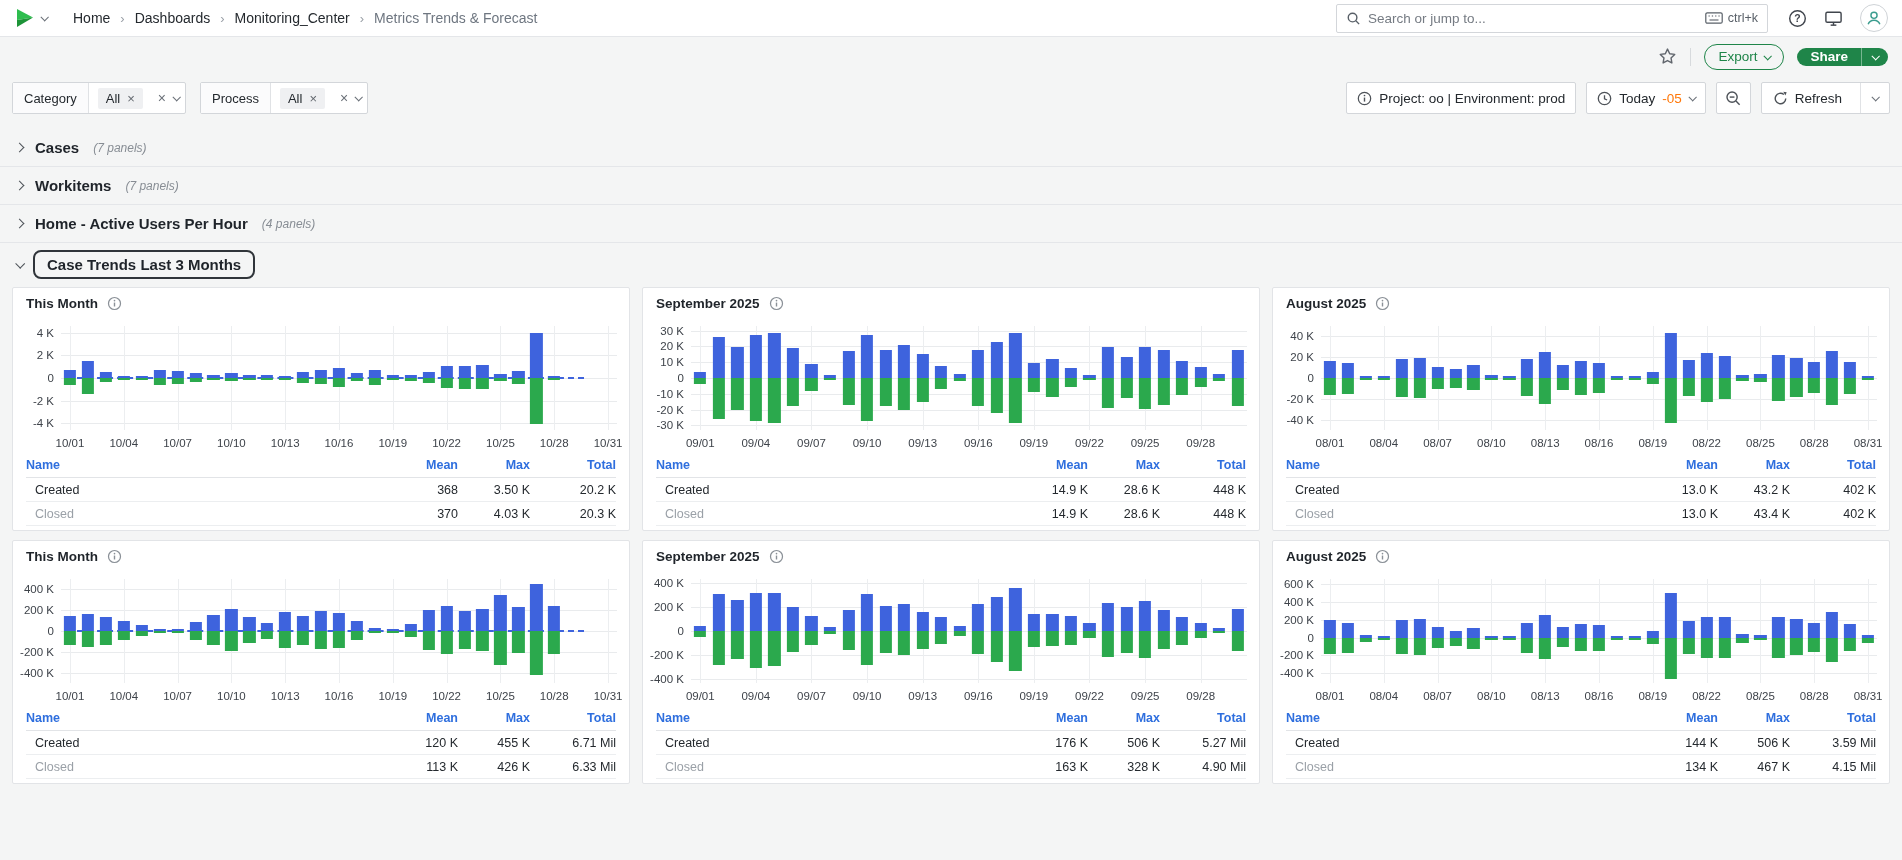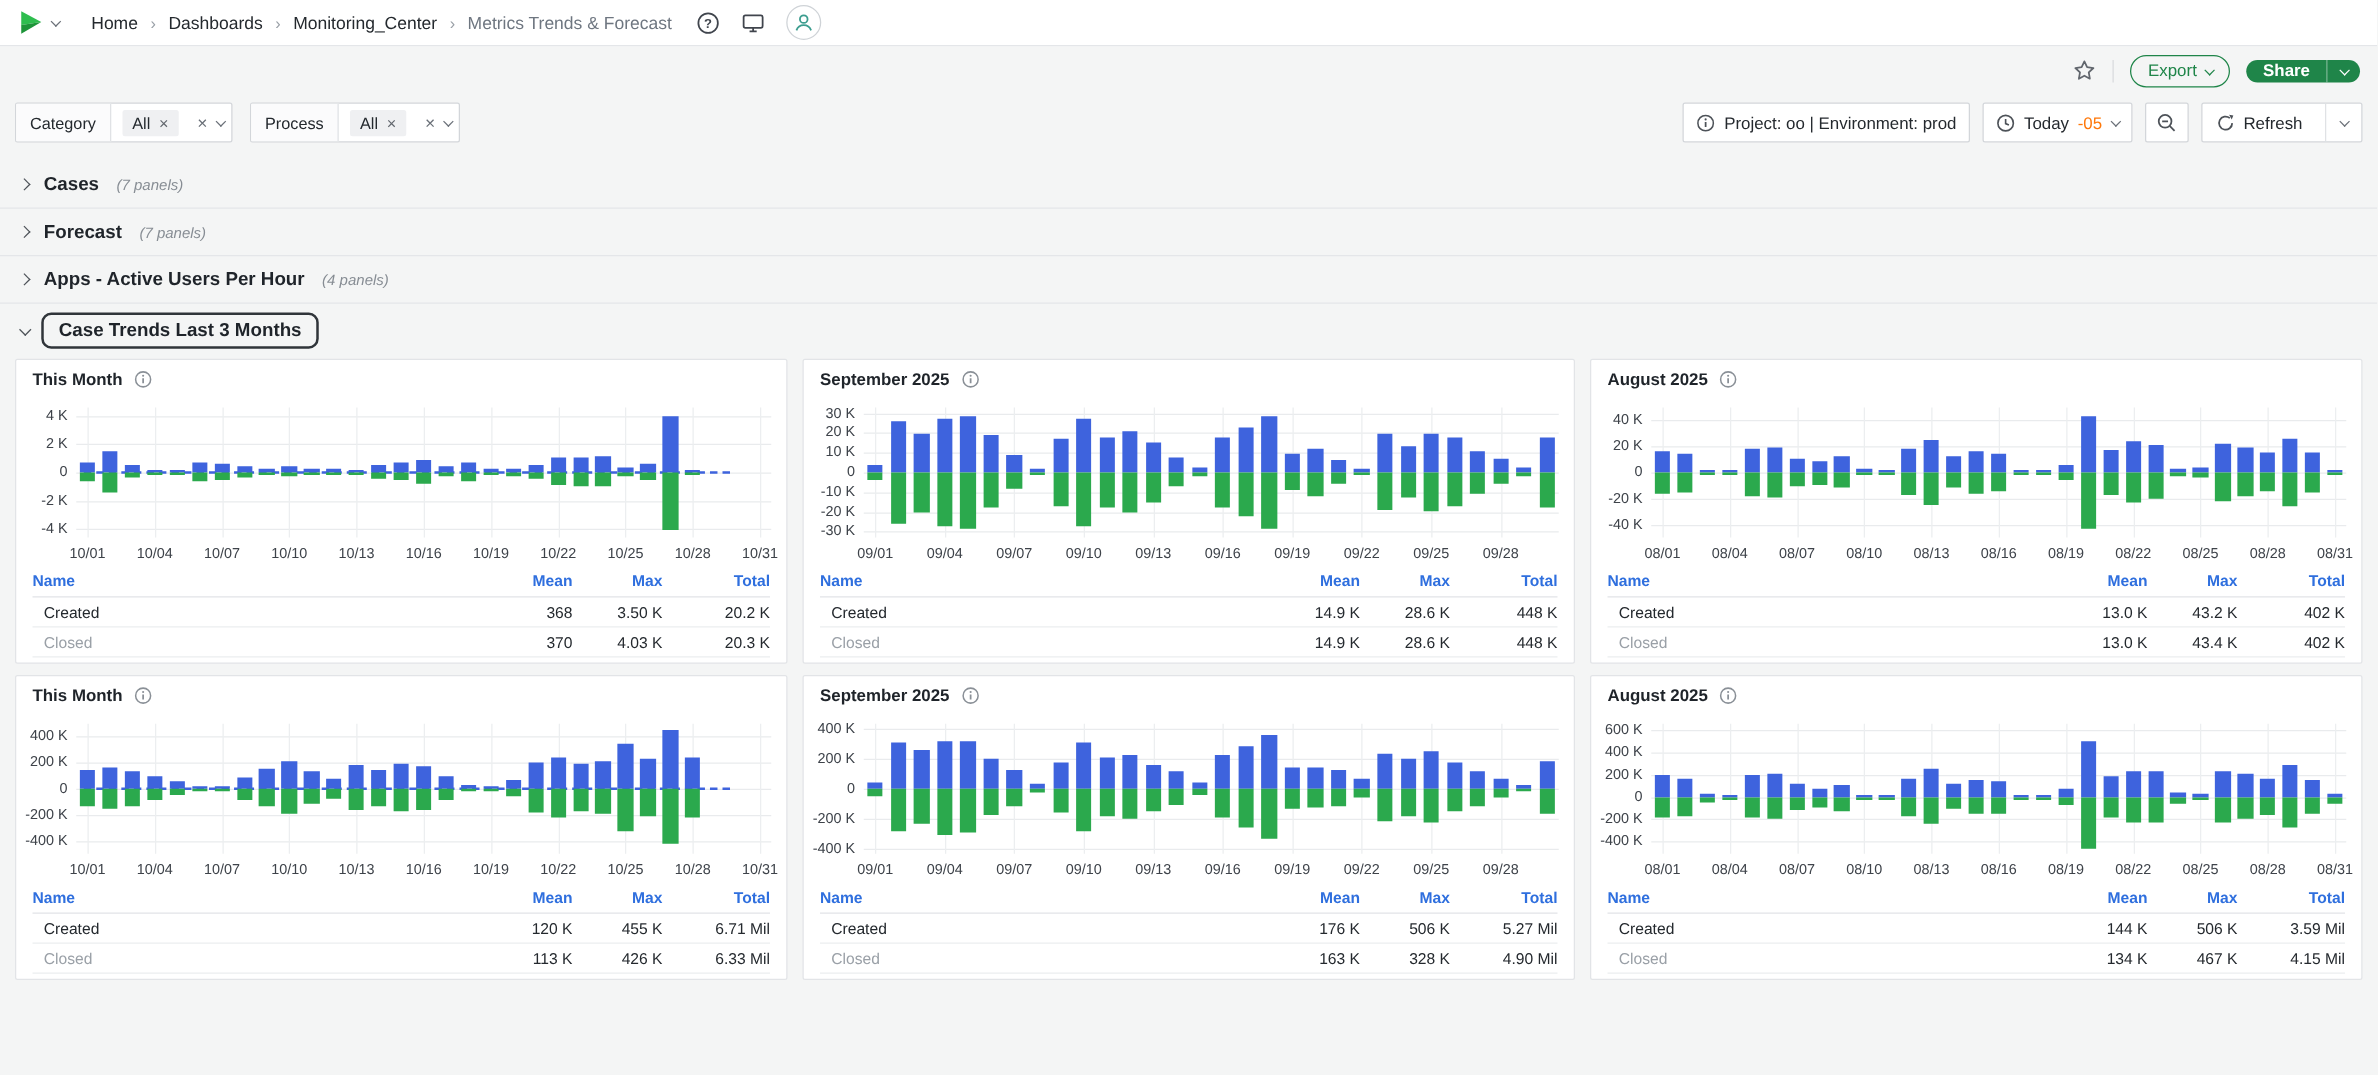--- a/index.html
+++ b/index.html
@@ -106,20 +106,38 @@
     <nav class="crumbs">
         <span class="crumb">Home</span>
         <span class="crumb-sep">›</span>
         <span class="crumb">Dashboards</span>
         <span class="crumb-sep">›</span>
         <span class="crumb">Monitoring_Center</span>
         <span class="crumb-sep">›</span>
         <span class="crumb last">Metrics Trends &amp; Forecast</span>
       </nav>
 
+    <div class="searchbox">
+      <svg width="15" height="15" viewBox="0 0 16 16">
+        <circle cx="7" cy="7" r="4.6" fill="none" stroke="#596068" stroke-width="1.5"></circle>
+        <line x1="10.5" y1="10.5" x2="14" y2="14" stroke="#596068" stroke-width="1.5"></line>
+      </svg>
+      <span class="search-ph">Search or jump to...</span>
+      <span class="kbd">
+        <svg width="18" height="12" viewBox="0 0 18 12">
+          <rect x="0.8" y="0.8" width="16.4" height="10.4" rx="1.5" fill="none" stroke="#596068" stroke-width="1.2"></rect>
+          <line x1="3.5" y1="4" x2="4.8" y2="4" stroke="#596068" stroke-width="1.1"></line>
+          <line x1="6.8" y1="4" x2="8.1" y2="4" stroke="#596068" stroke-width="1.1"></line>
+          <line x1="10.1" y1="4" x2="11.4" y2="4" stroke="#596068" stroke-width="1.1"></line>
+          <line x1="13.4" y1="4" x2="14.7" y2="4" stroke="#596068" stroke-width="1.1"></line>
+          <line x1="4.5" y1="8" x2="13.5" y2="8" stroke="#596068" stroke-width="1.1"></line>
+        </svg>
+        <span>ctrl+k</span>
+      </span>
+    </div>
 
     <div class="nav-icons">
       <span class="nav-icon">
         <svg width="19" height="19" viewBox="0 0 20 20">
           <circle cx="10" cy="10" r="8.2" fill="none" stroke="#40454d" stroke-width="1.5"></circle>
           <text x="10" y="14" text-anchor="middle" font-size="11" font-weight="bold" fill="#40454d" font-family="Liberation Sans, sans-serif">?</text>
         </svg>
       </span>
       <span class="nav-icon">
         <svg width="19" height="19" viewBox="0 0 20 20">
@@ -224,26 +242,26 @@
   </div>
 
   <main id="sections">
       <div class="sec-row">
         <span class="chev right dark"></span>
         <span class="sec-title">Cases</span>
         <span class="sec-note">(7 panels)</span>
       </div>
       <div class="sec-row">
         <span class="chev right dark"></span>
-        <span class="sec-title">Forecast</span>
+        <span class="sec-title">Workitems</span>
         <span class="sec-note">(7 panels)</span>
       </div>
       <div class="sec-row">
         <span class="chev right dark"></span>
-        <span class="sec-title">Apps - Active Users Per Hour</span>
+        <span class="sec-title">Home - Active Users Per Hour</span>
         <span class="sec-note">(4 panels)</span>
       </div>
       <div class="sec-head">
         <span class="chev dark"></span>
         <span class="sec-title boxed">Case Trends Last 3 Months</span>
       </div>
       <div class="row3">
         <section class="panel">
     <div class="panel-head">
       <span class="panel-title">This Month</span>

